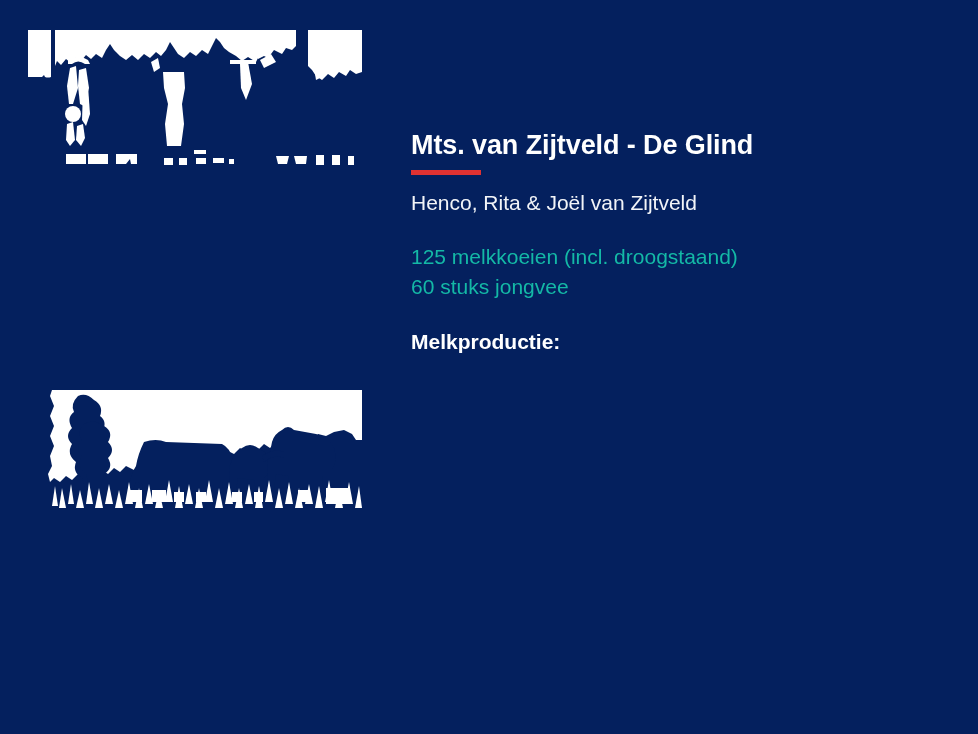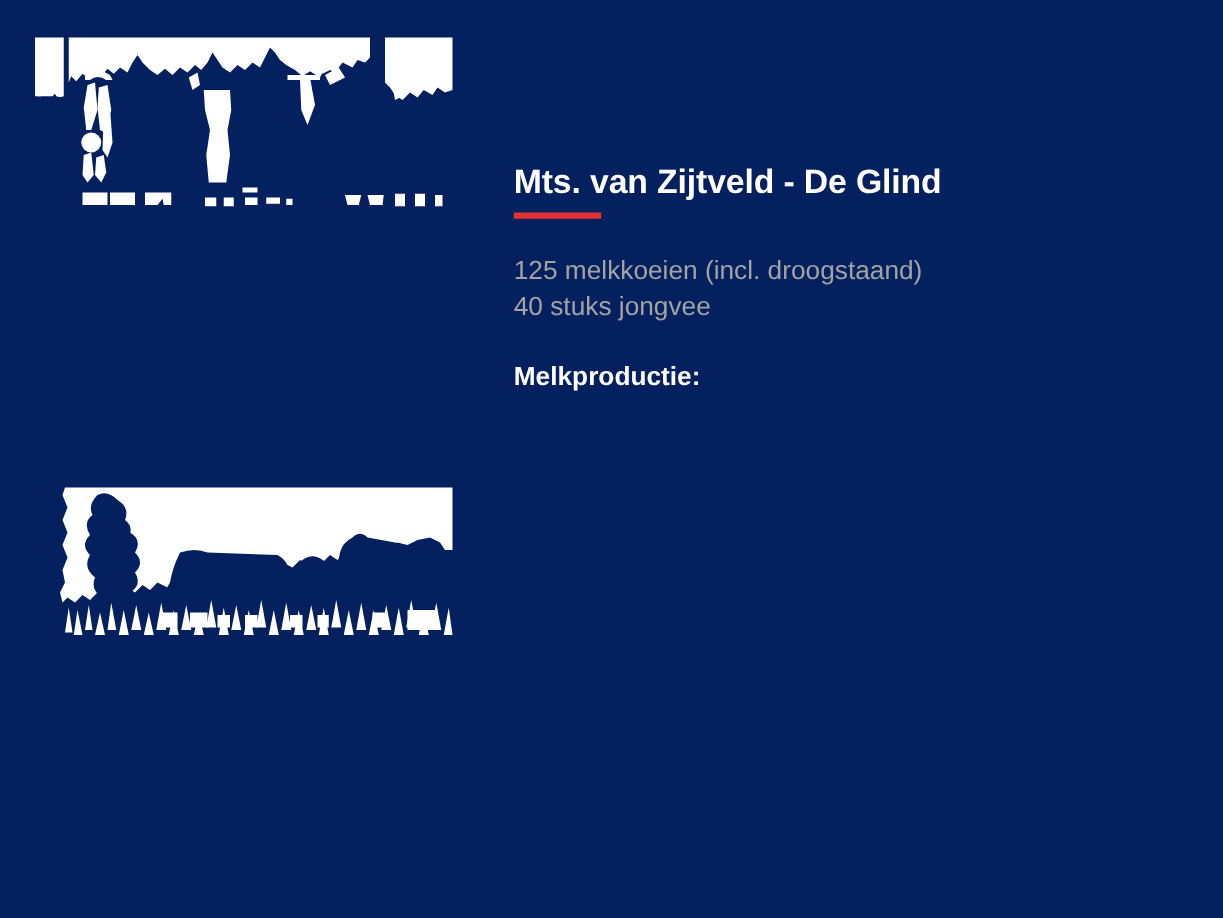--- a/index.html
+++ b/index.html
@@ -86,21 +86,21 @@
     font-weight: bold;
     color: #ffffff;
     line-height: 1.35;
     margin: 0;
     white-space: nowrap;
   }
 
   .block-line {
     font-size: 21px;
     font-weight: normal;
-    color: #a3a3a3;
+    color: #14b8a6;
     line-height: 1.4;
     margin: 0;
     white-space: nowrap;
   }
 
   .block-line.gap-top {
     margin-top: 26px;
   }
 </style>
 </head>
@@ -254,24 +254,25 @@
       </g>
     </svg>
   </div>
 
   <div class="text-col">
 
     <h1 class="headline">Mts. van Zijtveld - De Glind</h1>
 
     <div class="accent-rule"></div>
 
+    <p class="subhead">Henco, Rita &amp; Joël van Zijtveld</p>
 
     <div class="block">
       <p class="block-line">125 melkkoeien (incl. droogstaand)</p>
-      <p class="block-line">40 stuks jongvee</p>
+      <p class="block-line">60 stuks jongvee</p>
     </div>
 
     <div class="block spaced">
       <p class="block-title">Melkproductie:</p>
     </div>
 
   </div>
 </div>
 
 </body></html>

